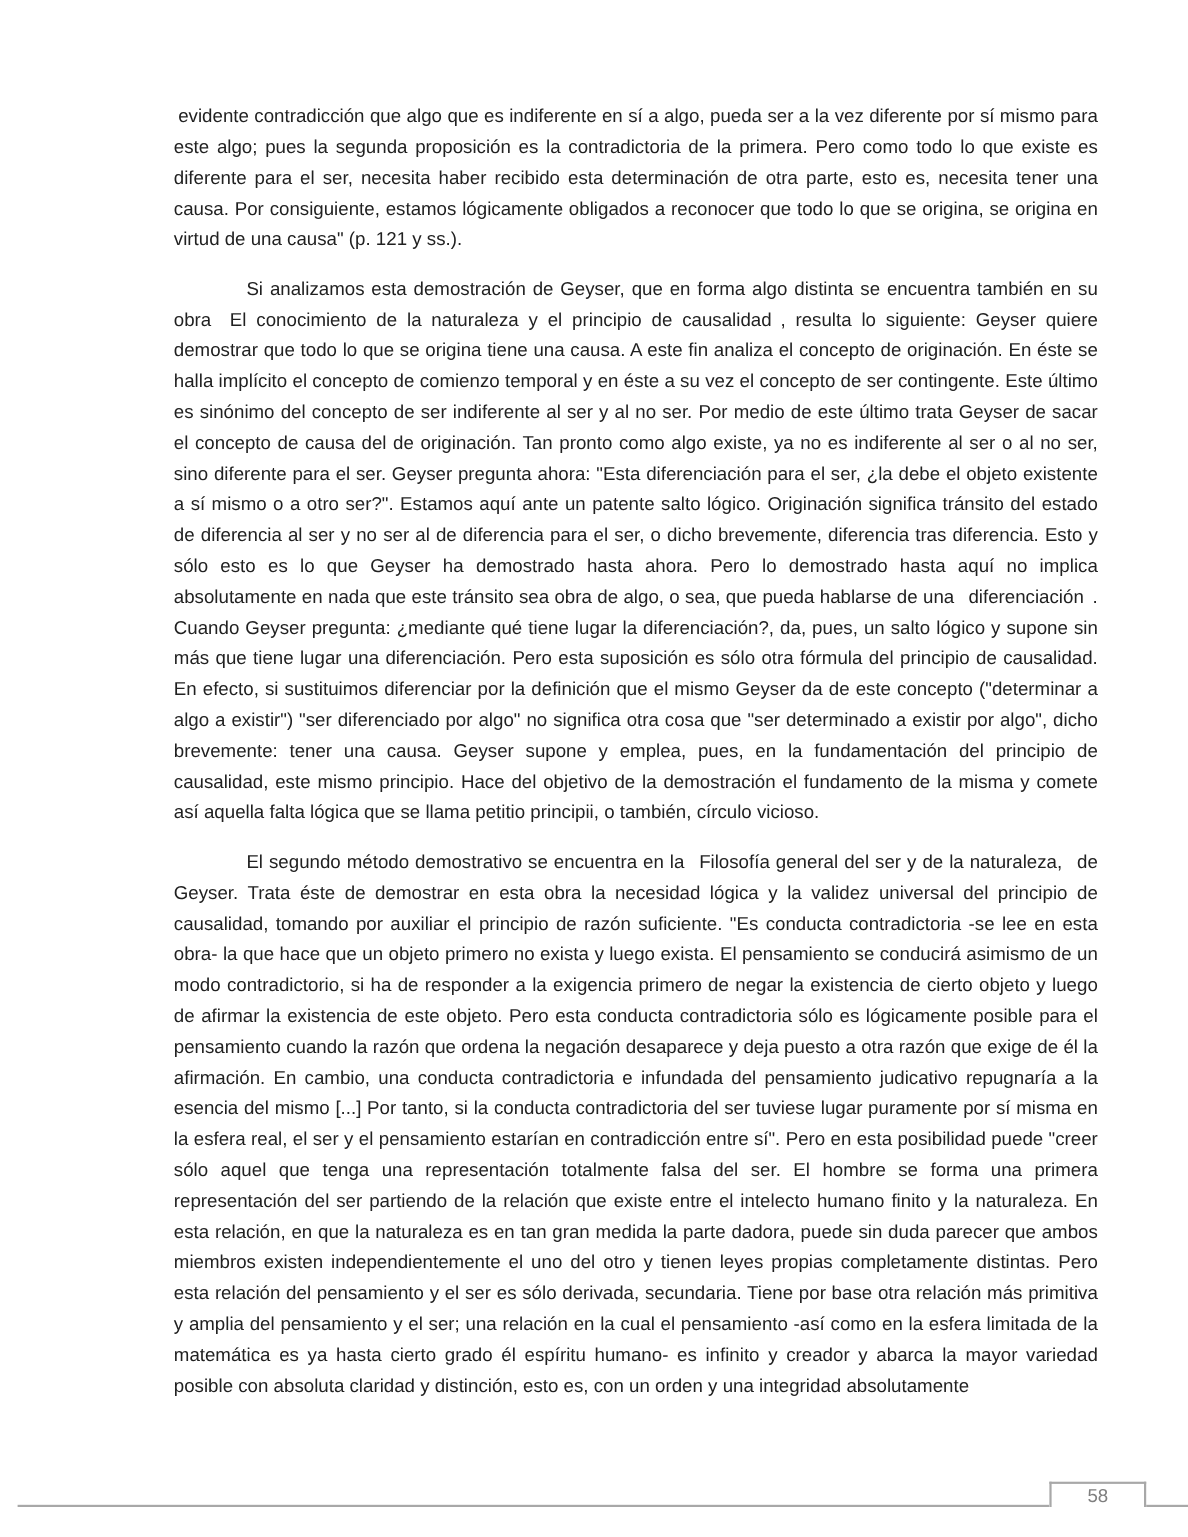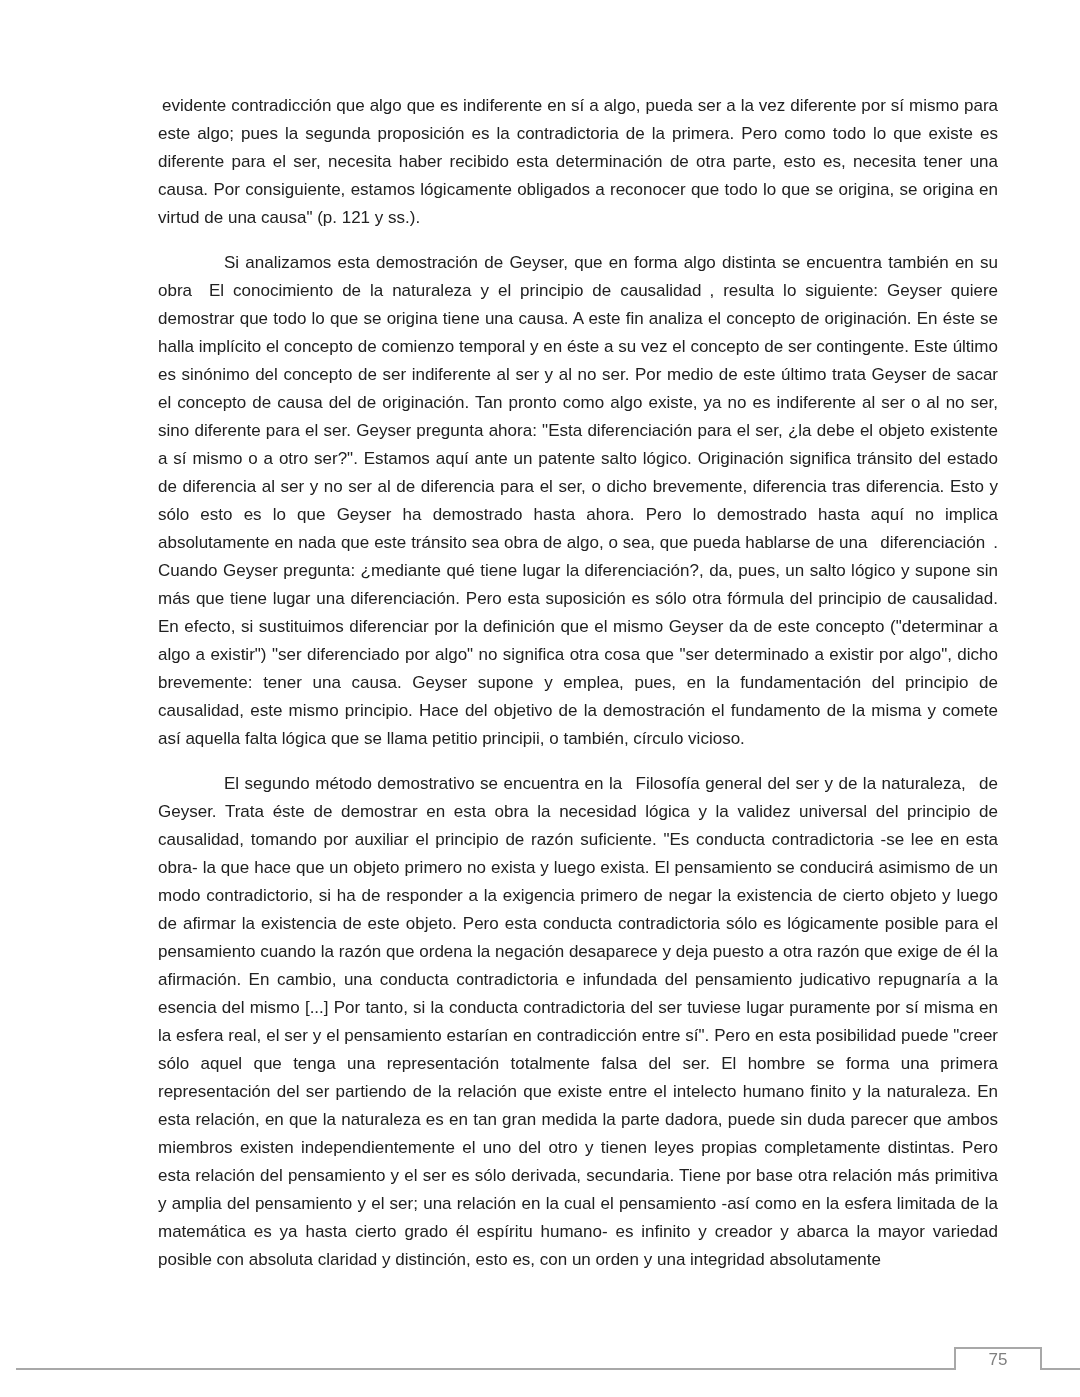--- a/index.html
+++ b/index.html
@@ -56,16 +56,16 @@
 <body>
 
 <div class="page">
   <div class="body-text">
       <p class="para"><span>evidente contradicción que algo que es indiferente en sí a algo, pueda ser a la vez diferente por sí mismo para este algo; pues la segunda proposición es la contradictoria de la primera. Pero como todo lo que existe es diferente para el ser, necesita haber recibido esta determinación de otra parte, esto es, necesita tener una causa. Por consiguiente, estamos lógicamente obligados a reconocer que todo lo que se origina, se origina en virtud de una causa" (p. 121 y ss.).</span></p>
       <p class="para indent"><span>Si analizamos esta demostración de Geyser, que en forma algo distinta se encuentra también en su obra </span><span class="italic">El conocimiento de la naturaleza y el principio de causalidad</span><span>, resulta lo siguiente: Geyser quiere demostrar que todo lo que se origina tiene una causa. A este fin analiza el concepto de originación. En éste se halla implícito el concepto de comienzo temporal y en éste a su vez el concepto de ser contingente. Este último es sinónimo del concepto de ser indiferente al ser y al no ser. Por medio de este último trata Geyser de sacar el concepto de causa del de originación. Tan pronto como algo existe, ya no es indiferente al ser o al no ser, sino diferente para el ser. Geyser pregunta ahora: "Esta diferenciación para el ser, ¿la debe el objeto existente a sí mismo o a otro ser?". Estamos aquí ante un patente salto lógico. Originación significa tránsito del estado de diferencia al ser y no ser al de diferencia para el ser, o dicho brevemente, diferencia tras diferencia. Esto y sólo esto es lo que Geyser ha demostrado hasta ahora. Pero lo demostrado hasta aquí no implica absolutamente en nada que este tránsito sea obra de algo, o sea, que pueda hablarse de una </span><span class="italic">diferenciación</span><span>. Cuando Geyser pregunta: ¿mediante qué tiene lugar la diferenciación?, da, pues, un salto lógico y supone sin más que tiene lugar una diferenciación. Pero esta suposición es sólo otra fórmula del principio de causalidad. En efecto, si sustituimos diferenciar por la definición que el mismo Geyser da de este concepto ("determinar a algo a existir") "ser diferenciado por algo" no significa otra cosa que "ser determinado a existir por algo", dicho brevemente: tener una causa. Geyser supone y emplea, pues, en la fundamentación del principio de causalidad, este mismo principio. Hace del objetivo de la demostración el fundamento de la misma y comete así aquella falta lógica que se llama petitio principii, o también, círculo vicioso.</span></p>
       <p class="para indent"><span>El segundo método demostrativo se encuentra en la </span><span class="italic">Filosofía general del ser y de la naturaleza,</span><span> de Geyser. Trata éste de demostrar en esta obra la necesidad lógica y la validez universal del principio de causalidad, tomando por auxiliar el principio de razón suficiente. "Es conducta contradictoria -se lee en esta obra- la que hace que un objeto primero no exista y luego exista. El pensamiento se conducirá asimismo de un modo contradictorio, si ha de responder a la exigencia primero de negar la existencia de cierto objeto y luego de afirmar la existencia de este objeto. Pero esta conducta contradictoria sólo es lógicamente posible para el pensamiento cuando la razón que ordena la negación desaparece y deja puesto a otra razón que exige de él la afirmación. En cambio, una conducta contradictoria e infundada del pensamiento judicativo repugnaría a la esencia del mismo [...] Por tanto, si la conducta contradictoria del ser tuviese lugar puramente por sí misma en la esfera real, el ser y el pensamiento estarían en contradicción entre sí". Pero en esta posibilidad puede "creer sólo aquel que tenga una representación totalmente falsa del ser. El hombre se forma una primera representación del ser partiendo de la relación que existe entre el intelecto humano finito y la naturaleza. En esta relación, en que la naturaleza es en tan gran medida la parte dadora, puede sin duda parecer que ambos miembros existen independientemente el uno del otro y tienen leyes propias completamente distintas. Pero esta relación del pensamiento y el ser es sólo derivada, secundaria. Tiene por base otra relación más primitiva y amplia del pensamiento y el ser; una relación en la cual el pensamiento -así como en la esfera limitada de la matemática es ya hasta cierto grado él espíritu humano- es infinito y creador y abarca la mayor variedad posible con absoluta claridad y distinción, esto es, con un orden y una integridad absolutamente</span></p>
     </div>
   <div class="footer-rule left"></div>
   <div class="page-number-tab">
-    <span>75</span>
+    <span>58</span>
   </div>
   <div class="footer-rule right"></div>
 </div>
 
 </body></html>

